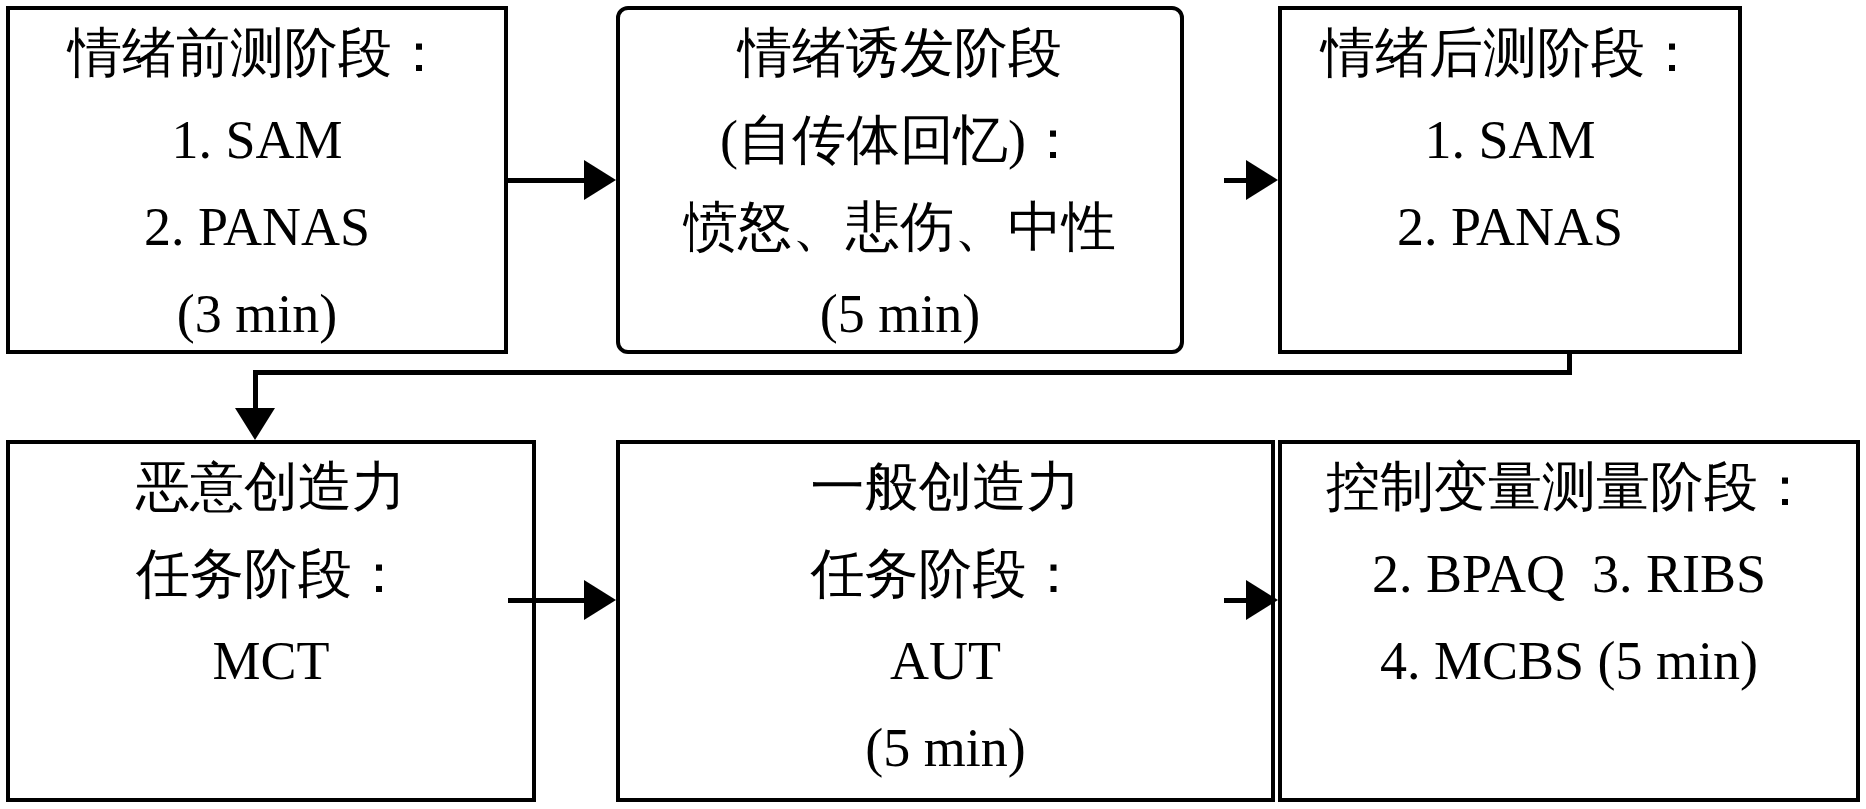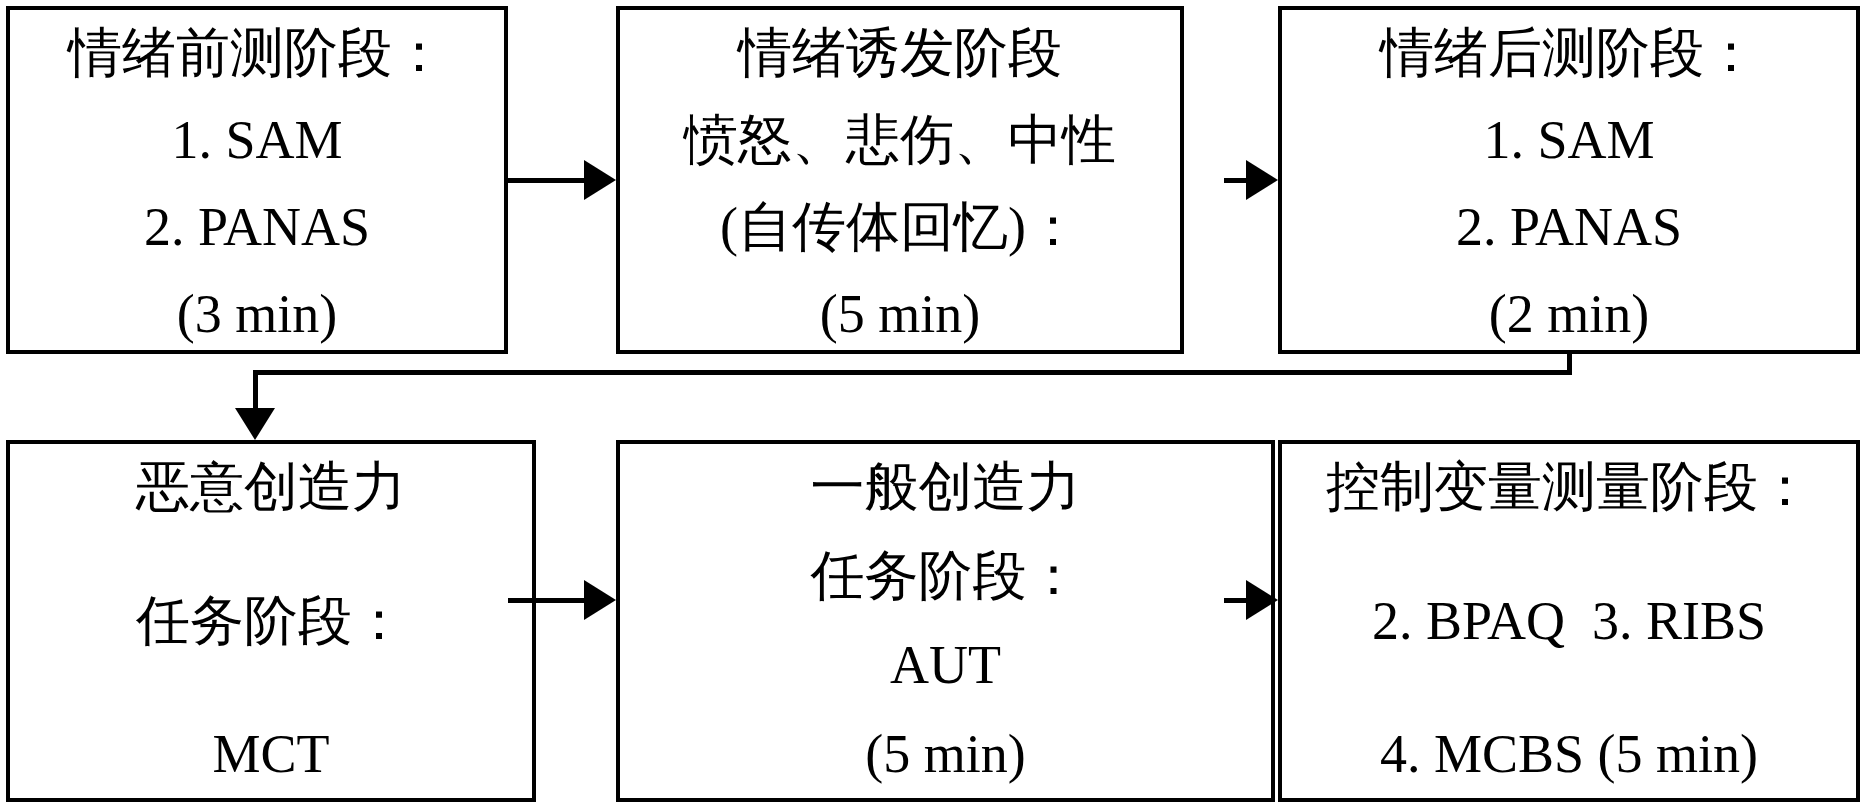--- a/index.html
+++ b/index.html
@@ -16,21 +16,21 @@
     font-family: "Liberation Serif", "DejaVu Serif", serif;
     overflow: hidden;
   }
   .box {
     position: absolute;
     box-sizing: border-box;
     border: 4px solid #000000;
     background: #ffffff;
     display: flex;
     flex-direction: column;
-    justify-content: space-between;
+    justify-content: flex-start;
     align-items: center;
     text-align: center;
   }
   .box .line {
     font-size: 54px;
     line-height: 87px;
     white-space: pre;
   }
   
   .h-arrow {
@@ -74,32 +74,31 @@
 
 <div class="canvas">
 
   <div class="box" style="left:6px; top:6px; width:502px; height:348px;">
     <div class="line">情绪前测阶段：</div>
     <div class="line">1. SAM</div>
     <div class="line">2. PANAS</div>
     <div class="line">(3 min)</div>
   </div>
 
-  <div class="box" style="left:616px; top:6px; width:568px; height:348px;">
+  <div class="box" style="left:616px; top:6px; width:568px; height:348px;border-radius:12px;">
     <div class="line">情绪诱发阶段</div>
+    <div class="line">(自传体回忆)：</div>
     <div class="line">愤怒、悲伤、中性</div>
-    <div class="line">(自传体回忆)：</div>
     <div class="line">(5 min)</div>
   </div>
 
-  <div class="box" style="left:1278px; top:6px; width:582px; height:348px;">
+  <div class="box" style="left:1278px; top:6px; width:464px; height:348px;">
     <div class="line">情绪后测阶段：</div>
     <div class="line">1. SAM</div>
     <div class="line">2. PANAS</div>
-    <div class="line">(2 min)</div>
   </div>
 
   <div class="box" style="left:6px; top:440px; width:530px; height:362px;">
     <div class="line">恶意创造力</div>
     <div class="line">任务阶段：</div>
     <div class="line">MCT</div>
   </div>
 
   <div class="box" style="left:616px; top:440px; width:659px; height:362px;">
     <div class="line">一般创造力</div>

